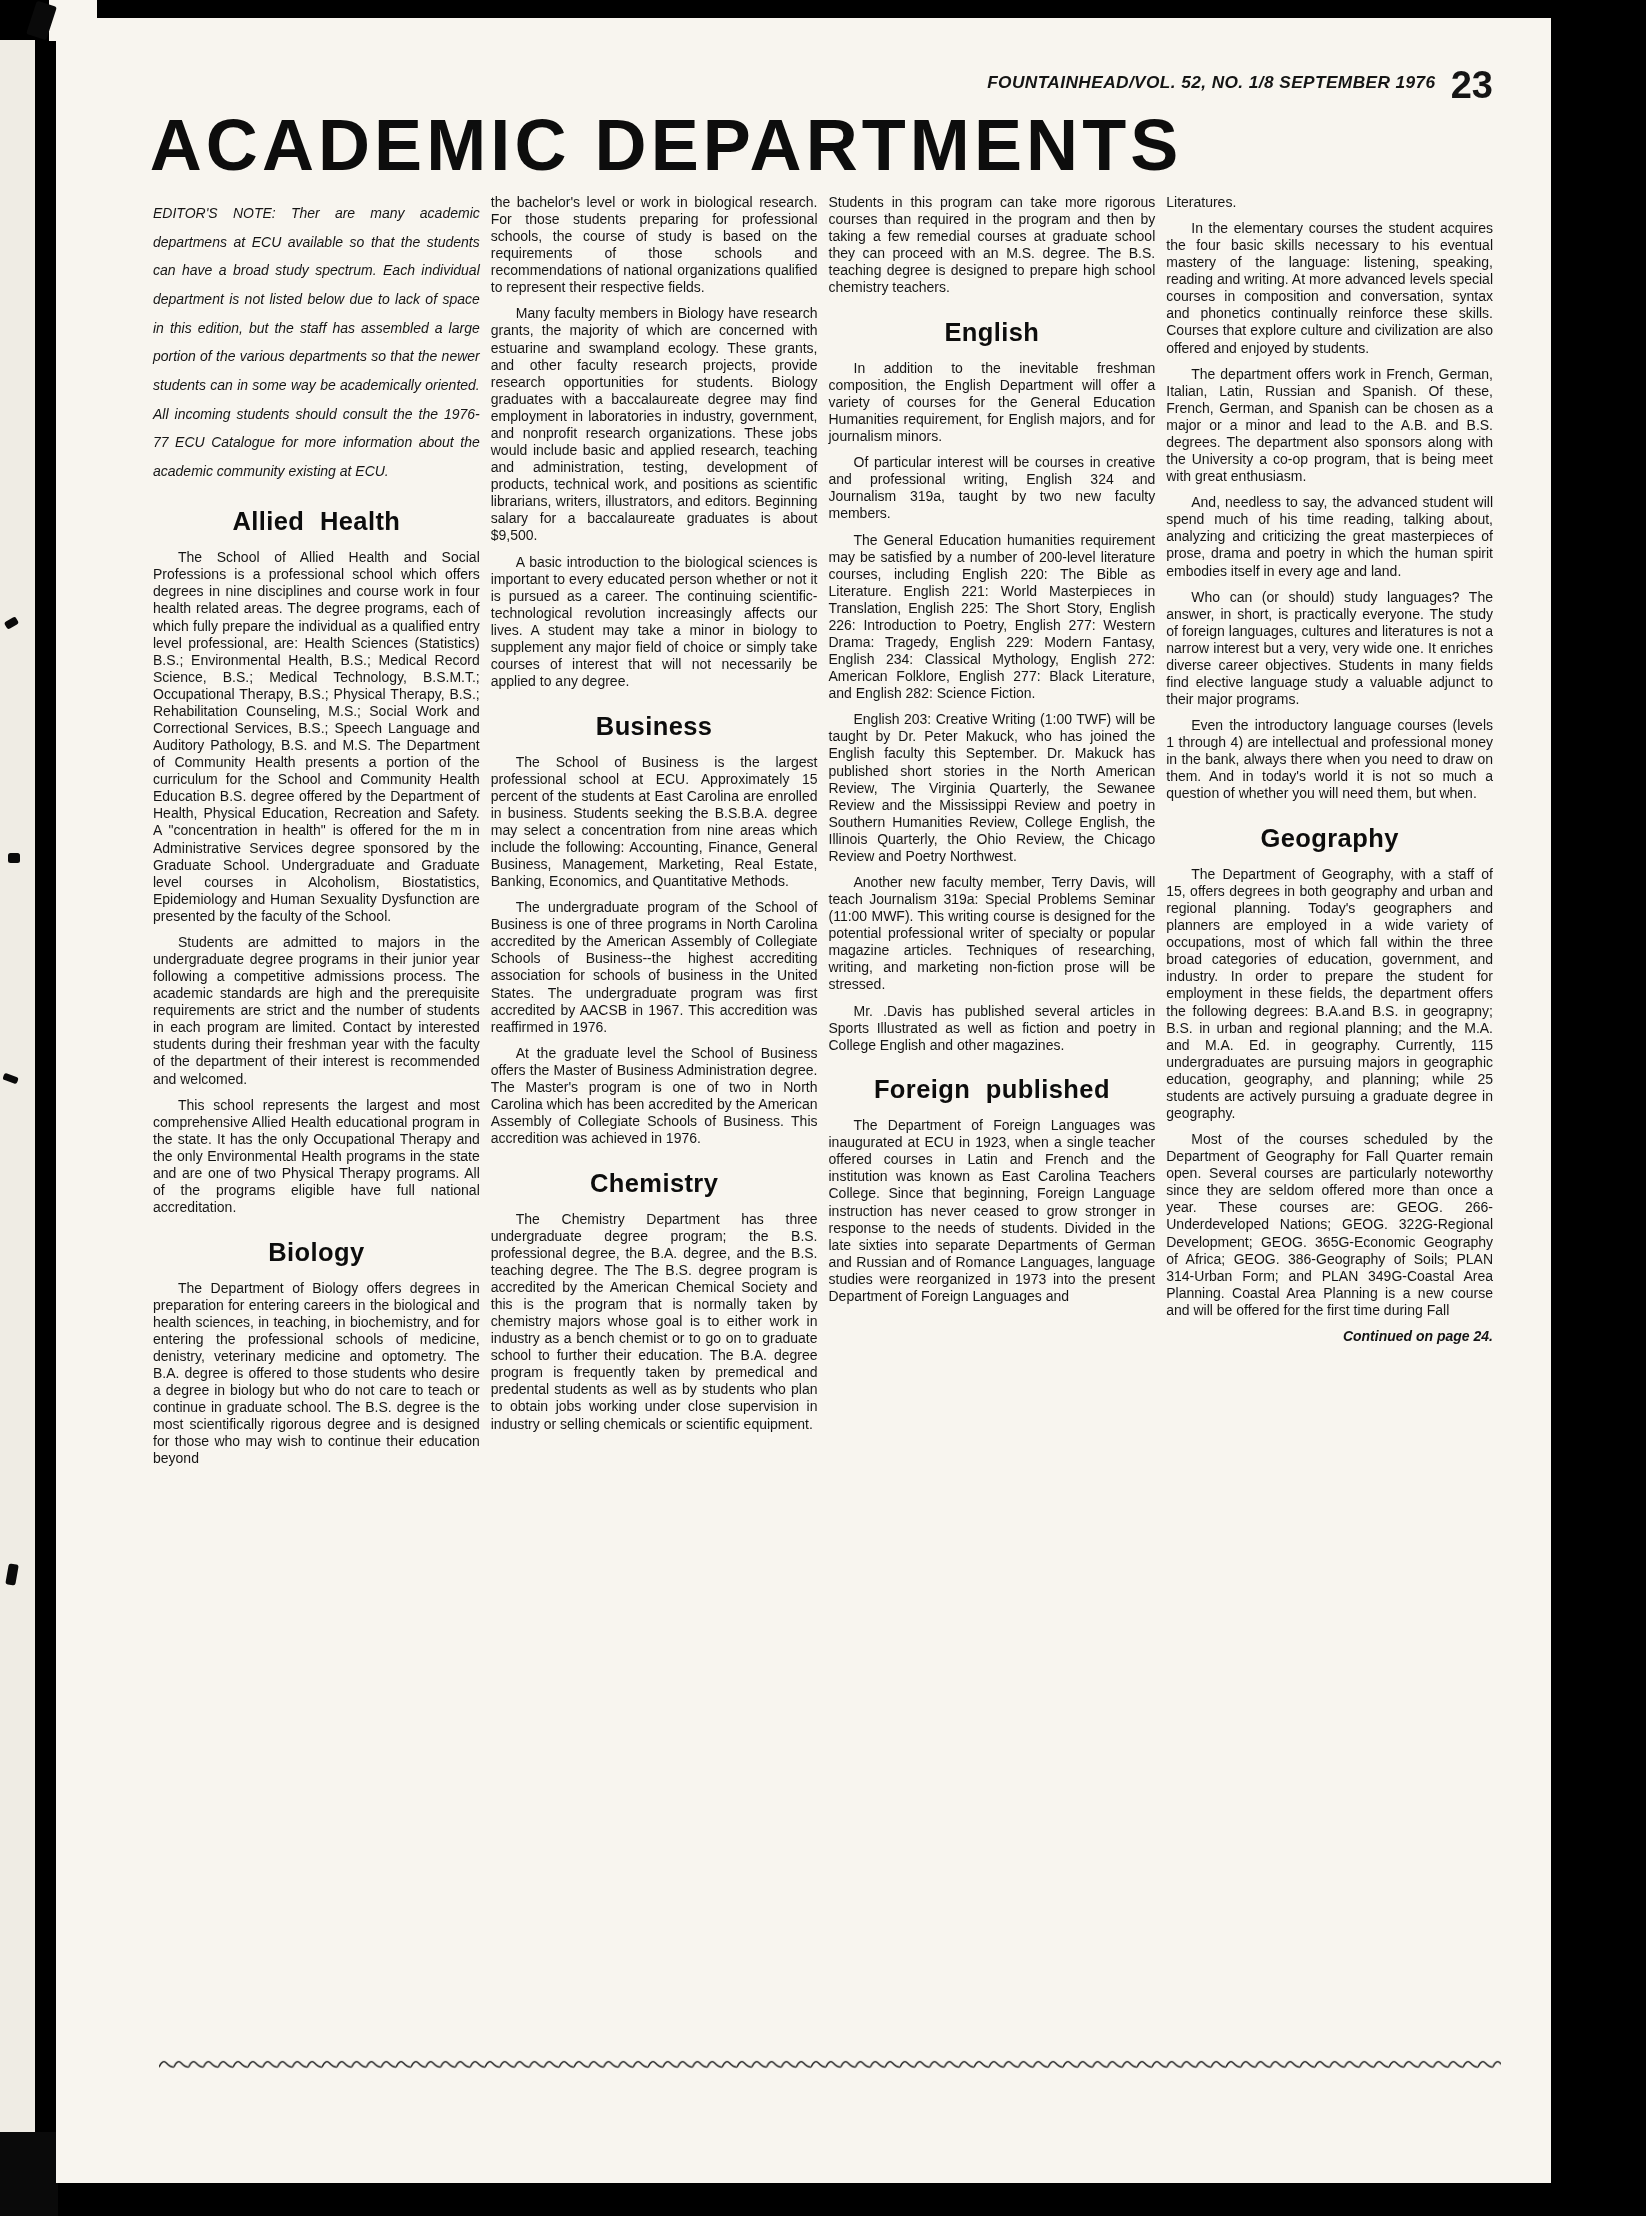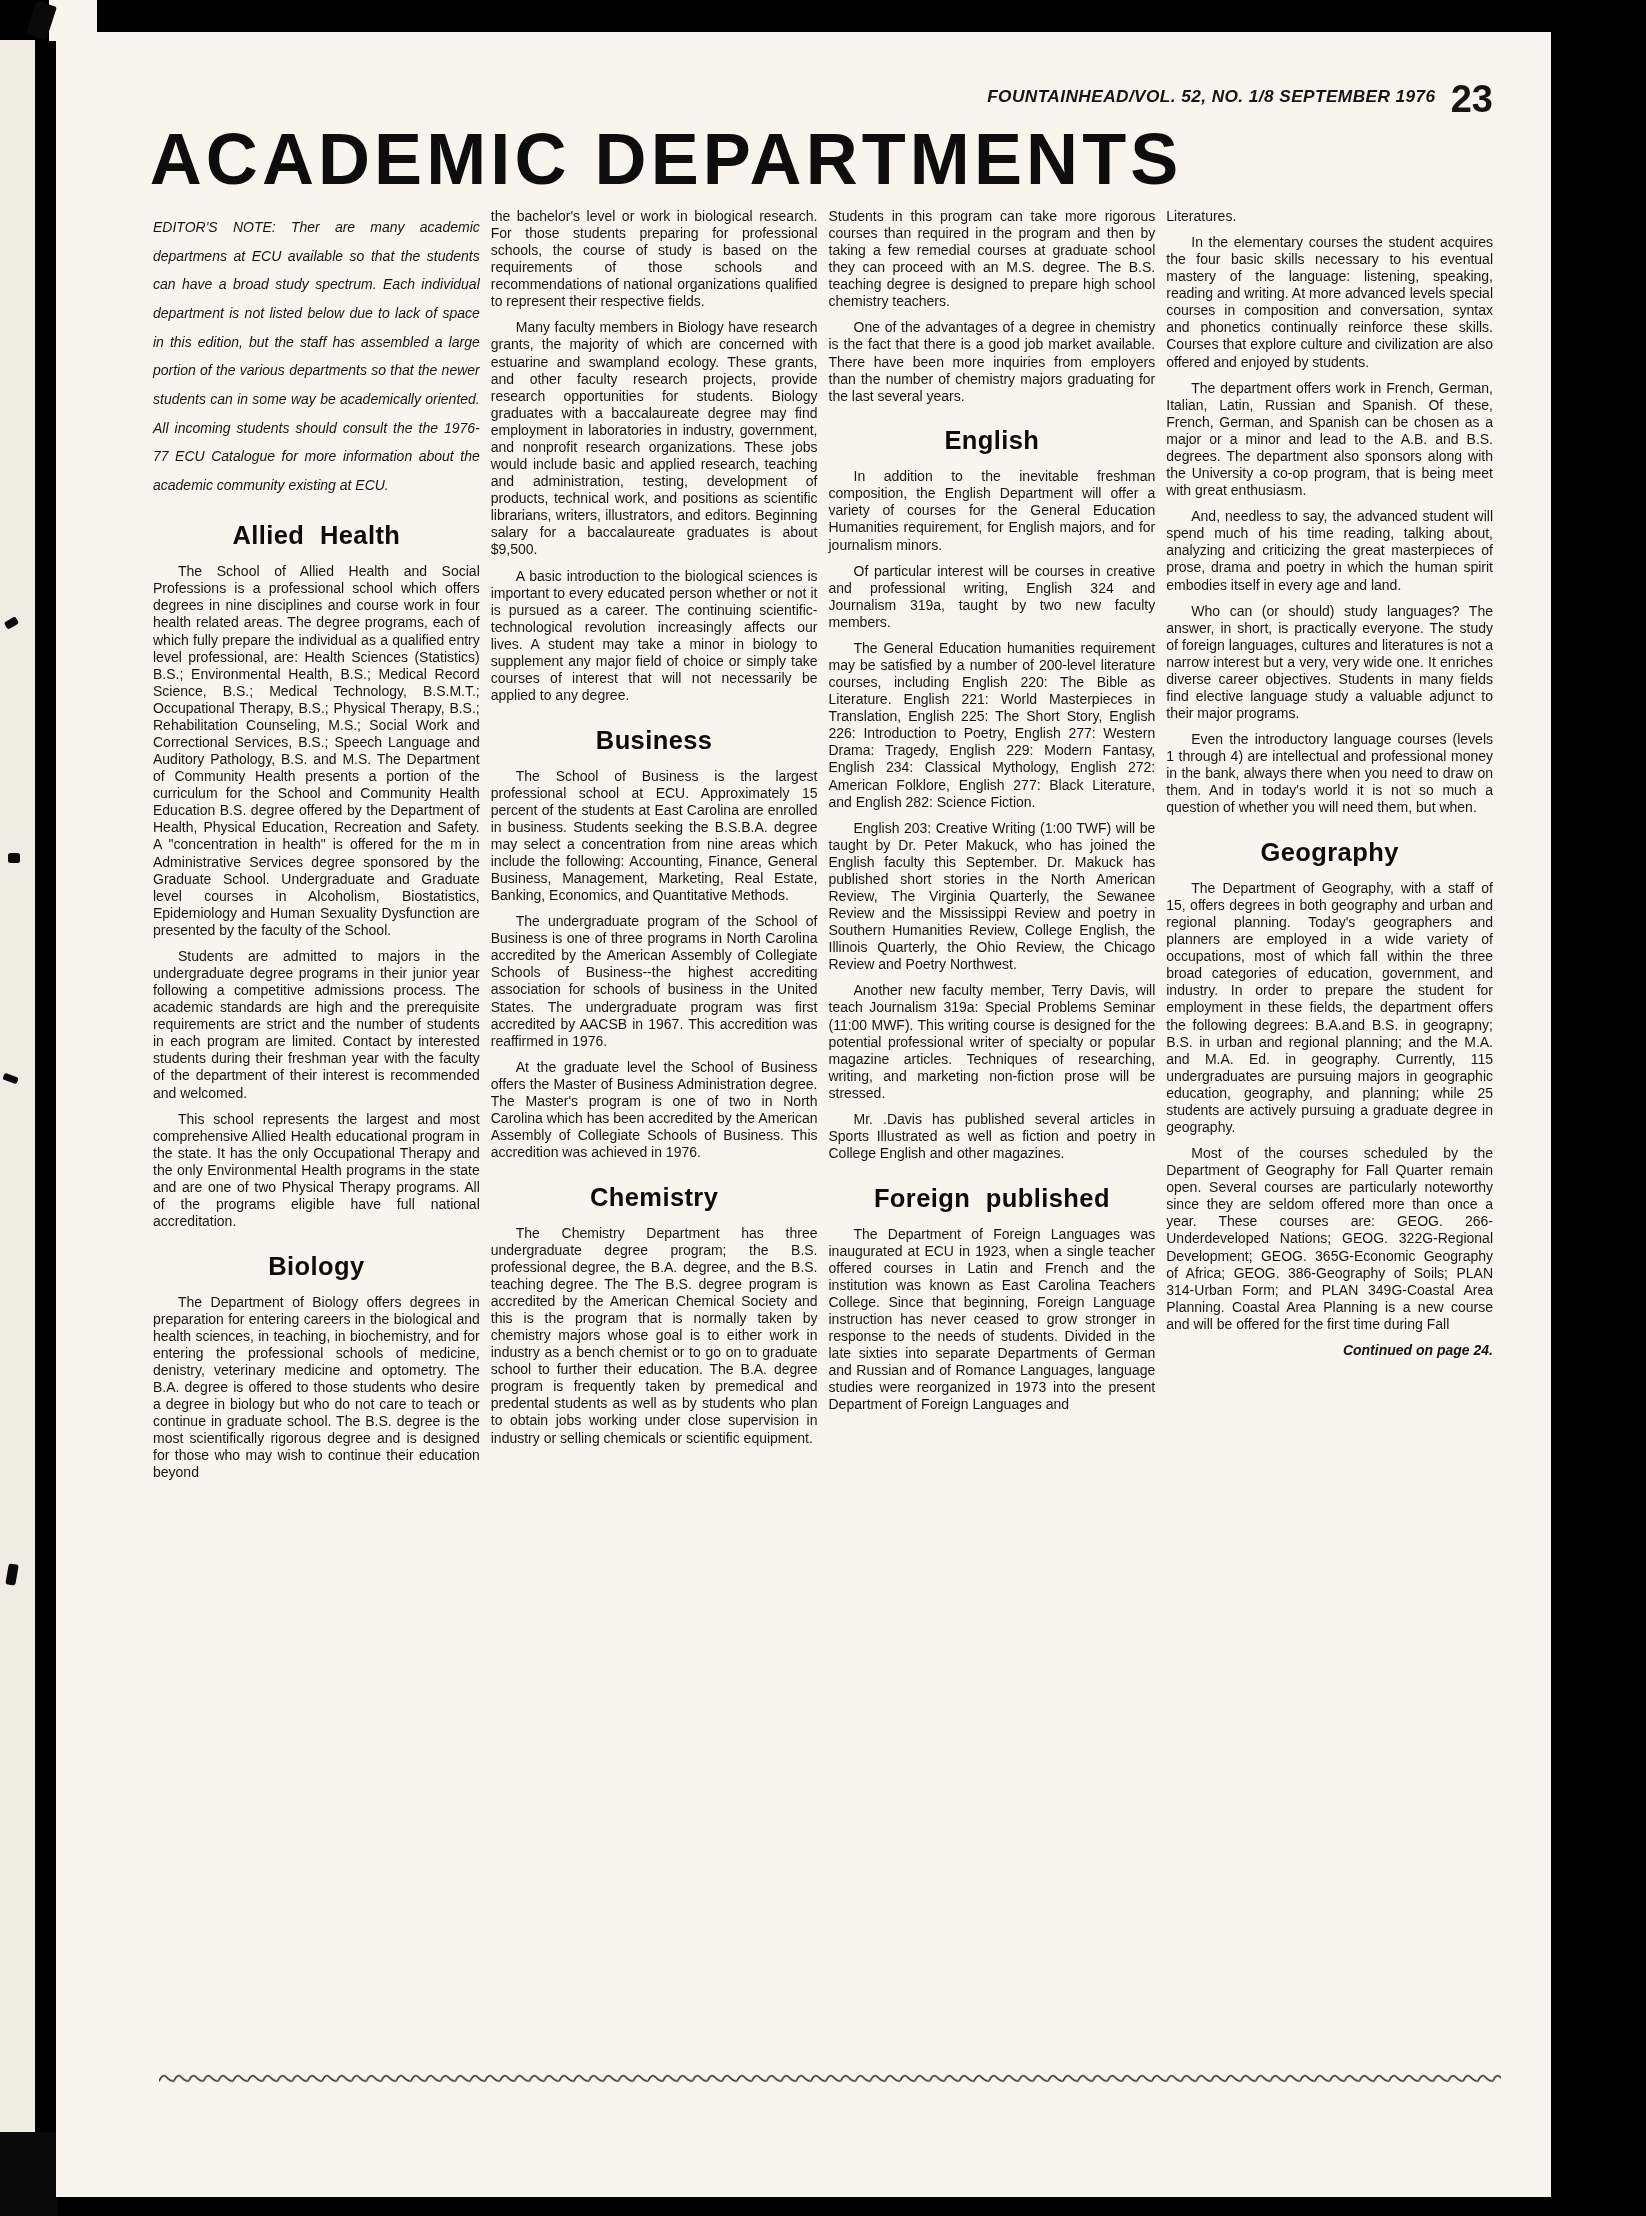--- a/index.html
+++ b/index.html
@@ -1,21 +1,21 @@
 <!DOCTYPE html>
 <html style="font-size:13px"><head>
 <meta charset="utf-8">
 <style>
   html, body { margin: 0; padding: 0; background: #000; }
   body {
     width: 1647px; height: 2216px; position: relative; overflow: hidden;
     font-family: "Liberation Sans", sans-serif;
   }
   .page {
-    position: absolute; left: 56px; top: 32px; width: 1495px; height: 2165px;
+    position: absolute; left: 56px; top: 18px; width: 1495px; height: 2165px;
     background: #f8f5ef; color: #151515; box-sizing: border-box;
     padding: 48px 58px 33px 97px; overflow: hidden;
   }
   
   .scan-strip { position: absolute; left: 0; top: 40px; width: 35px; height: 2108px; background: #efece4; }
   .artifact { position: absolute; background: #0a0a0a; border-radius: 2.5px; }
   .a1 { left: 31px; top: 3.3px;  width: 21.4px; height: 35px; transform: rotate(18deg); }
   .a2 { left: 5px;  top: 619px; width: 13px; height: 8.2px; transform: rotate(-30deg); }
   .a3 { left: 8.2px; top: 853px; width: 11.5px; height: 10px; }
   .a4 { left: 3.3px;  top: 1075px; width: 15px; height: 7.4px; transform: rotate(20deg); }
@@ -104,21 +104,20 @@
       <p>The School of Business is the largest professional school at ECU. Approximately 15 percent of the students at East Carolina are enrolled in business. Students seeking the B.S.B.A. degree may select a concentration from nine areas which include the following: Accounting, Finance, General Business, Management, Marketing, Real Estate, Banking, Economics, and Quantitative Methods.</p>
       <p>The undergraduate program of the School of Business is one of three programs in North Carolina accredited by the American Assembly of Collegiate Schools of Business--the highest accrediting association for schools of business in the United States. The undergraduate program was first accredited by AACSB in 1967. This accredition was reaffirmed in 1976.</p>
       <p>At the graduate level the School of Business offers the Master of Business Administration degree. The Master's program is one of two in North Carolina which has been accredited by the American Assembly of Collegiate Schools of Business. This accredition was achieved in 1976.</p>
 
       <h2 class="section-heading">Chemistry</h2>
       <p>The Chemistry Department has three undergraduate degree program; the B.S. professional degree, the B.A. degree, and the B.S. teaching degree. The The B.S. degree program is accredited by the American Chemical Society and this is the program that is normally taken by chemistry majors whose goal is to either work in industry as a bench chemist or to go on to graduate school to further their education. The B.A. degree program is frequently taken by premedical and predental students as well as by students who plan to obtain jobs working under close supervision in industry or selling chemicals or scientific equipment.</p>
     </div>
 
     <div class="col">
       <p class="cont">Students in this program can take more rigorous courses than required in the program and then by taking a few remedial courses at graduate school they can proceed with an M.S. degree. The B.S. teaching degree is designed to prepare high school chemistry teachers.</p>
-      <p>One of the advantages of a degree in chemistry is the fact that there is a good job market available. There have been more inquiries from employers than the number of chemistry majors graduating for the last several years.</p>
 
       <h2 class="section-heading">English</h2>
       <p>In addition to the inevitable freshman composition, the English Department will offer a variety of courses for the General Education Humanities requirement, for English majors, and for journalism minors.</p>
       <p>Of particular interest will be courses in creative and professional writing, English 324 and Journalism 319a, taught by two new faculty members.</p>
       <p>The General Education humanities requirement may be satisfied by a number of 200-level literature courses, including English 220: The Bible as Literature. English 221: World Masterpieces in Translation, English 225: The Short Story, English 226: Introduction to Poetry, English 277: Western Drama: Tragedy, English 229: Modern Fantasy, English 234: Classical Mythology, English 272: American Folklore, English 277: Black Literature, and English 282: Science Fiction.</p>
       <p>English 203: Creative Writing (1:00 TWF) will be taught by Dr. Peter Makuck, who has joined the English faculty this September. Dr. Makuck has published short stories in the North American Review, The Virginia Quarterly, the Sewanee Review and the Mississippi Review and poetry in Southern Humanities Review, College English, the Illinois Quarterly, the Ohio Review, the Chicago Review and Poetry Northwest.</p>
       <p>Another new faculty member, Terry Davis, will teach Journalism 319a: Special Problems Seminar (11:00 MWF). This writing course is designed for the potential professional writer of specialty or popular magazine articles. Techniques of researching, writing, and marketing non-fiction prose will be stressed.</p>
       <p>Mr. .Davis has published several articles in Sports Illustrated as well as fiction and poetry in College English and other magazines.</p>
 
       <h2 class="section-heading">Foreign published</h2>

